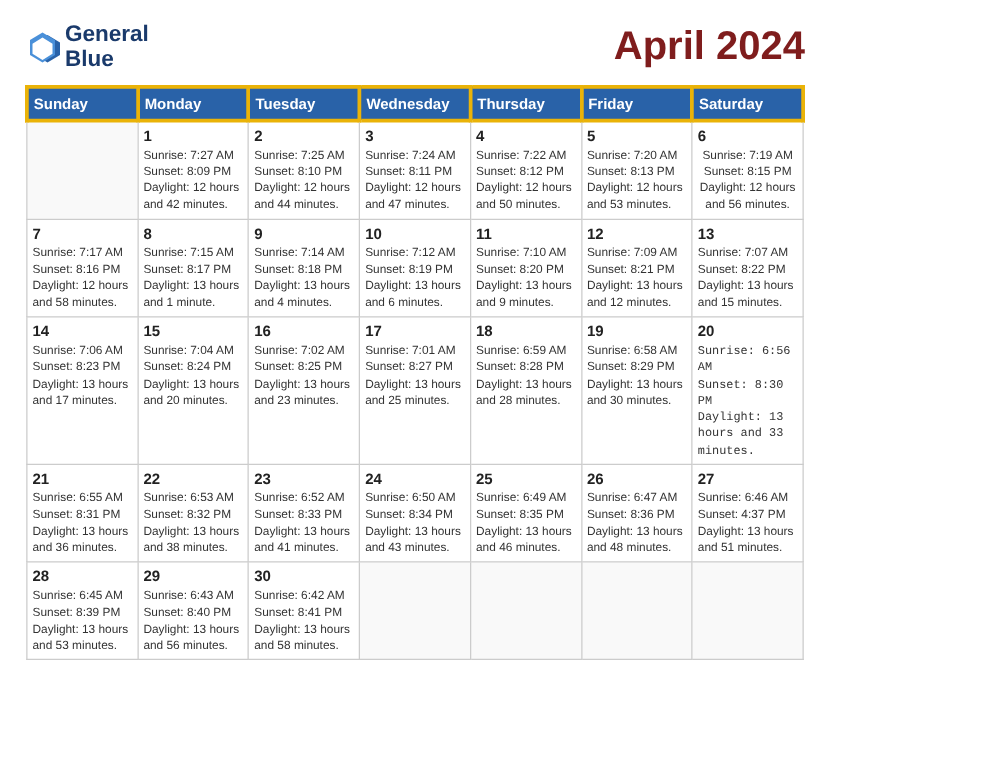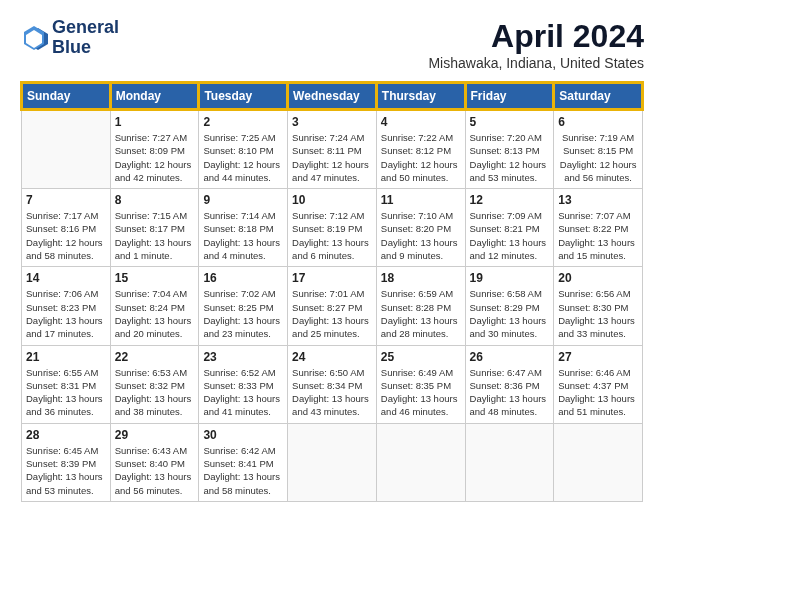--- a/index.html
+++ b/index.html
@@ -34,21 +34,21 @@
       width: 28px;
       height: 28px;
       margin-right: 4px;
     }
     .title-block {
       text-align: right;
     }
     .main-title {
       font-size: 32px;
       font-weight: bold;
-      color: #0f172a;
+      color: #7f1d1d;
     }
     .subtitle {
       font-size: 14px;
       color: #333;
     }
     table {
       width: 100%;
       border-collapse: collapse;
       table-layout: fixed;
     }
@@ -97,21 +97,20 @@
         <polygon points="14,2 24,8 24,20 14,26 4,20 4,8" fill="#4a90d9"></polygon>
         <polygon points="14,6 22,11 22,19 14,24 6,19 6,11" fill="#fff"></polygon>
       </svg>
       <div class="logo-text">
         <div>General</div>
         <div>Blue</div>
       </div>
     </div>
     <div class="title-block">
       <div class="main-title">April 2024</div>
-      <div class="subtitle">Mishawaka, Indiana, United States</div>
     </div>
   </div>
 
   <table>
     <thead>
       <tr id="header-row">
           <th>Sunday</th>
           <th>Monday</th>
           <th>Tuesday</th>
           <th>Wednesday</th>
@@ -236,21 +235,21 @@
 Daylight: 13 hours and 28 minutes.</div>
           </td>
           <td>
             <span class="day-number">19</span>
             <div class="day-detail" style="white-space: pre-line;">Sunrise: 6:58 AM
 Sunset: 8:29 PM
 Daylight: 13 hours and 30 minutes.</div>
           </td>
           <td>
             <span class="day-number">20</span>
-            <div class="day-detail" style="white-space: pre-line;">Sunrise: 6:56 AM
+            <div class="day-detail" style="white-space: pre-line; font-family: Liberation Mono, monospace;">Sunrise: 6:56 AM
 Sunset: 8:30 PM
 Daylight: 13 hours and 33 minutes.</div>
           </td>
         </tr>
         <tr>
           <td>
             <span class="day-number">21</span>
             <div class="day-detail" style="white-space: pre-line;">Sunrise: 6:55 AM
 Sunset: 8:31 PM
 Daylight: 13 hours and 36 minutes.</div>

